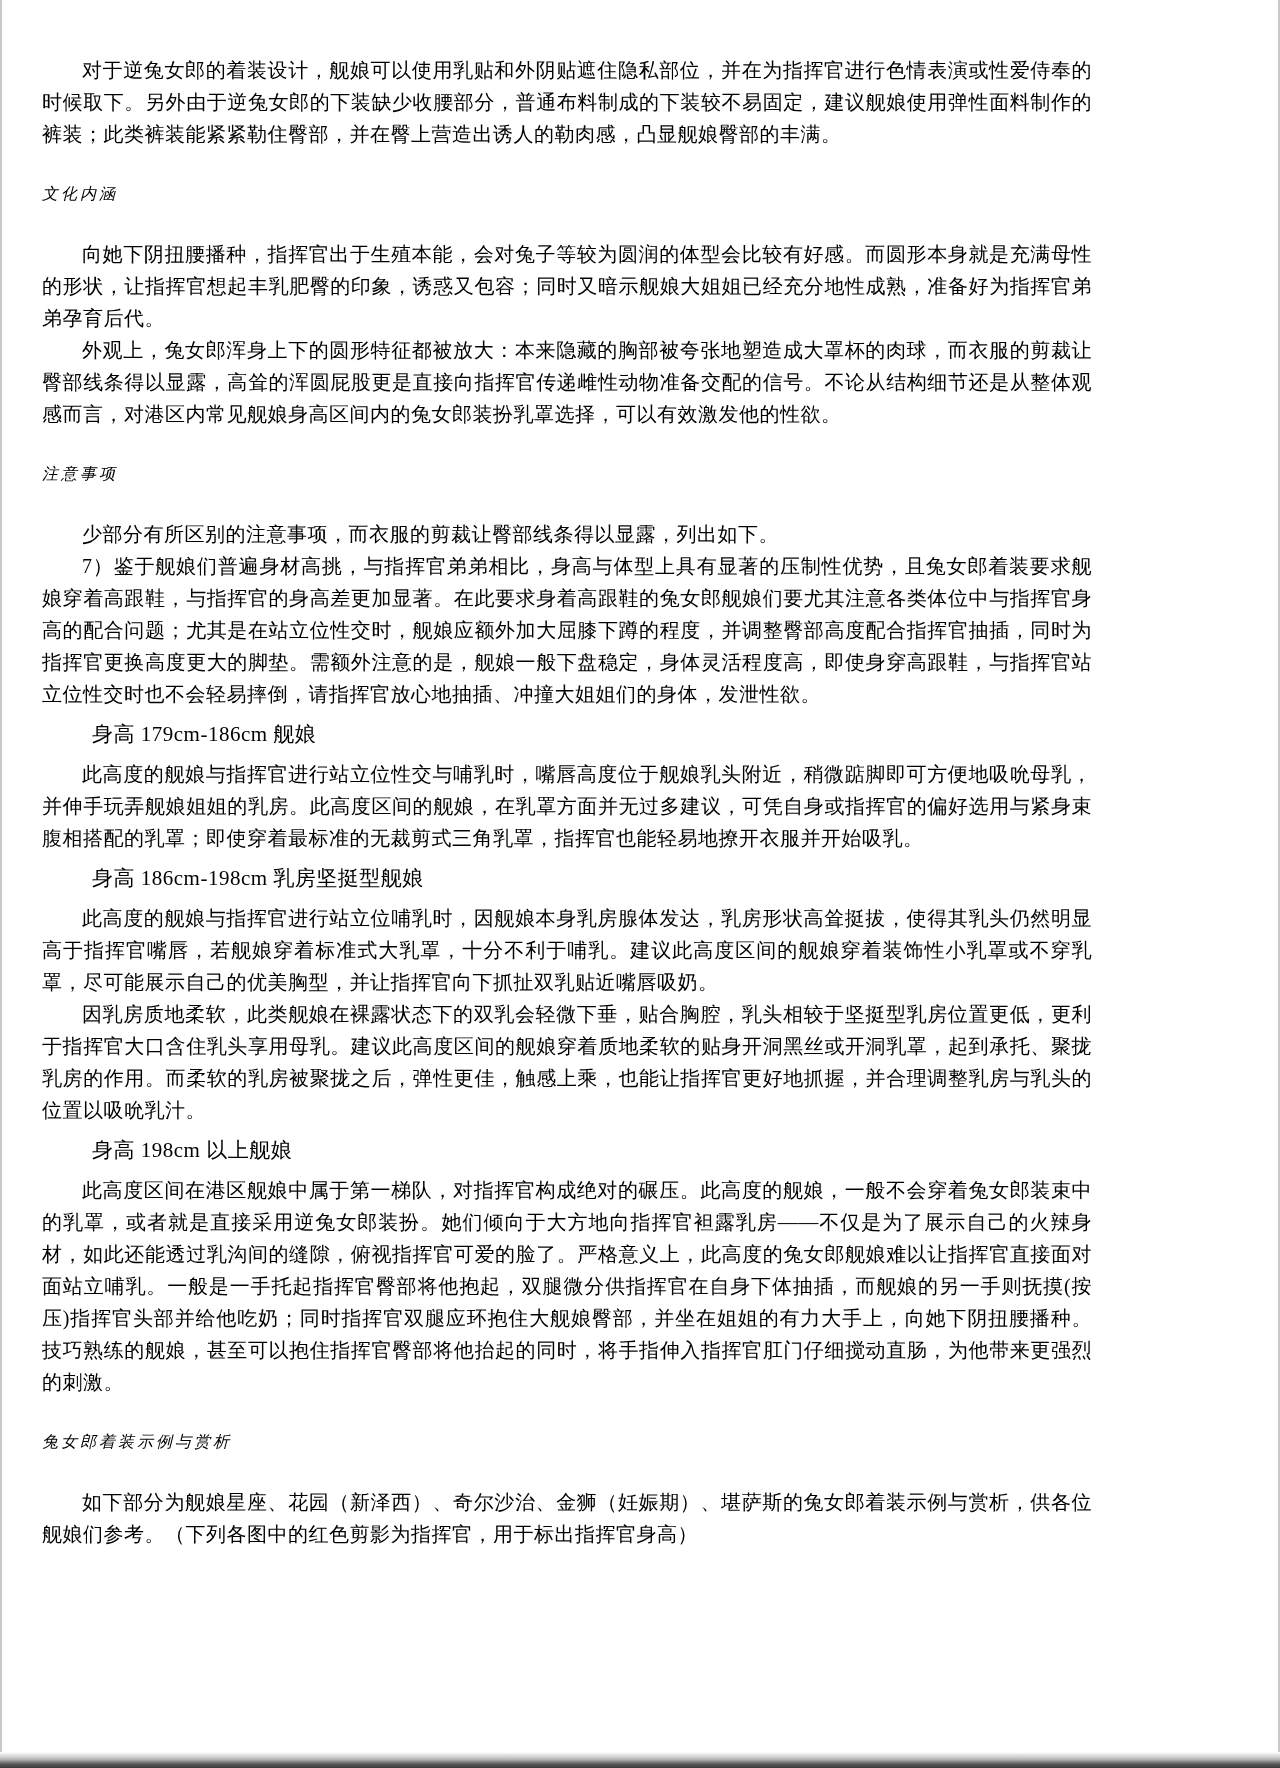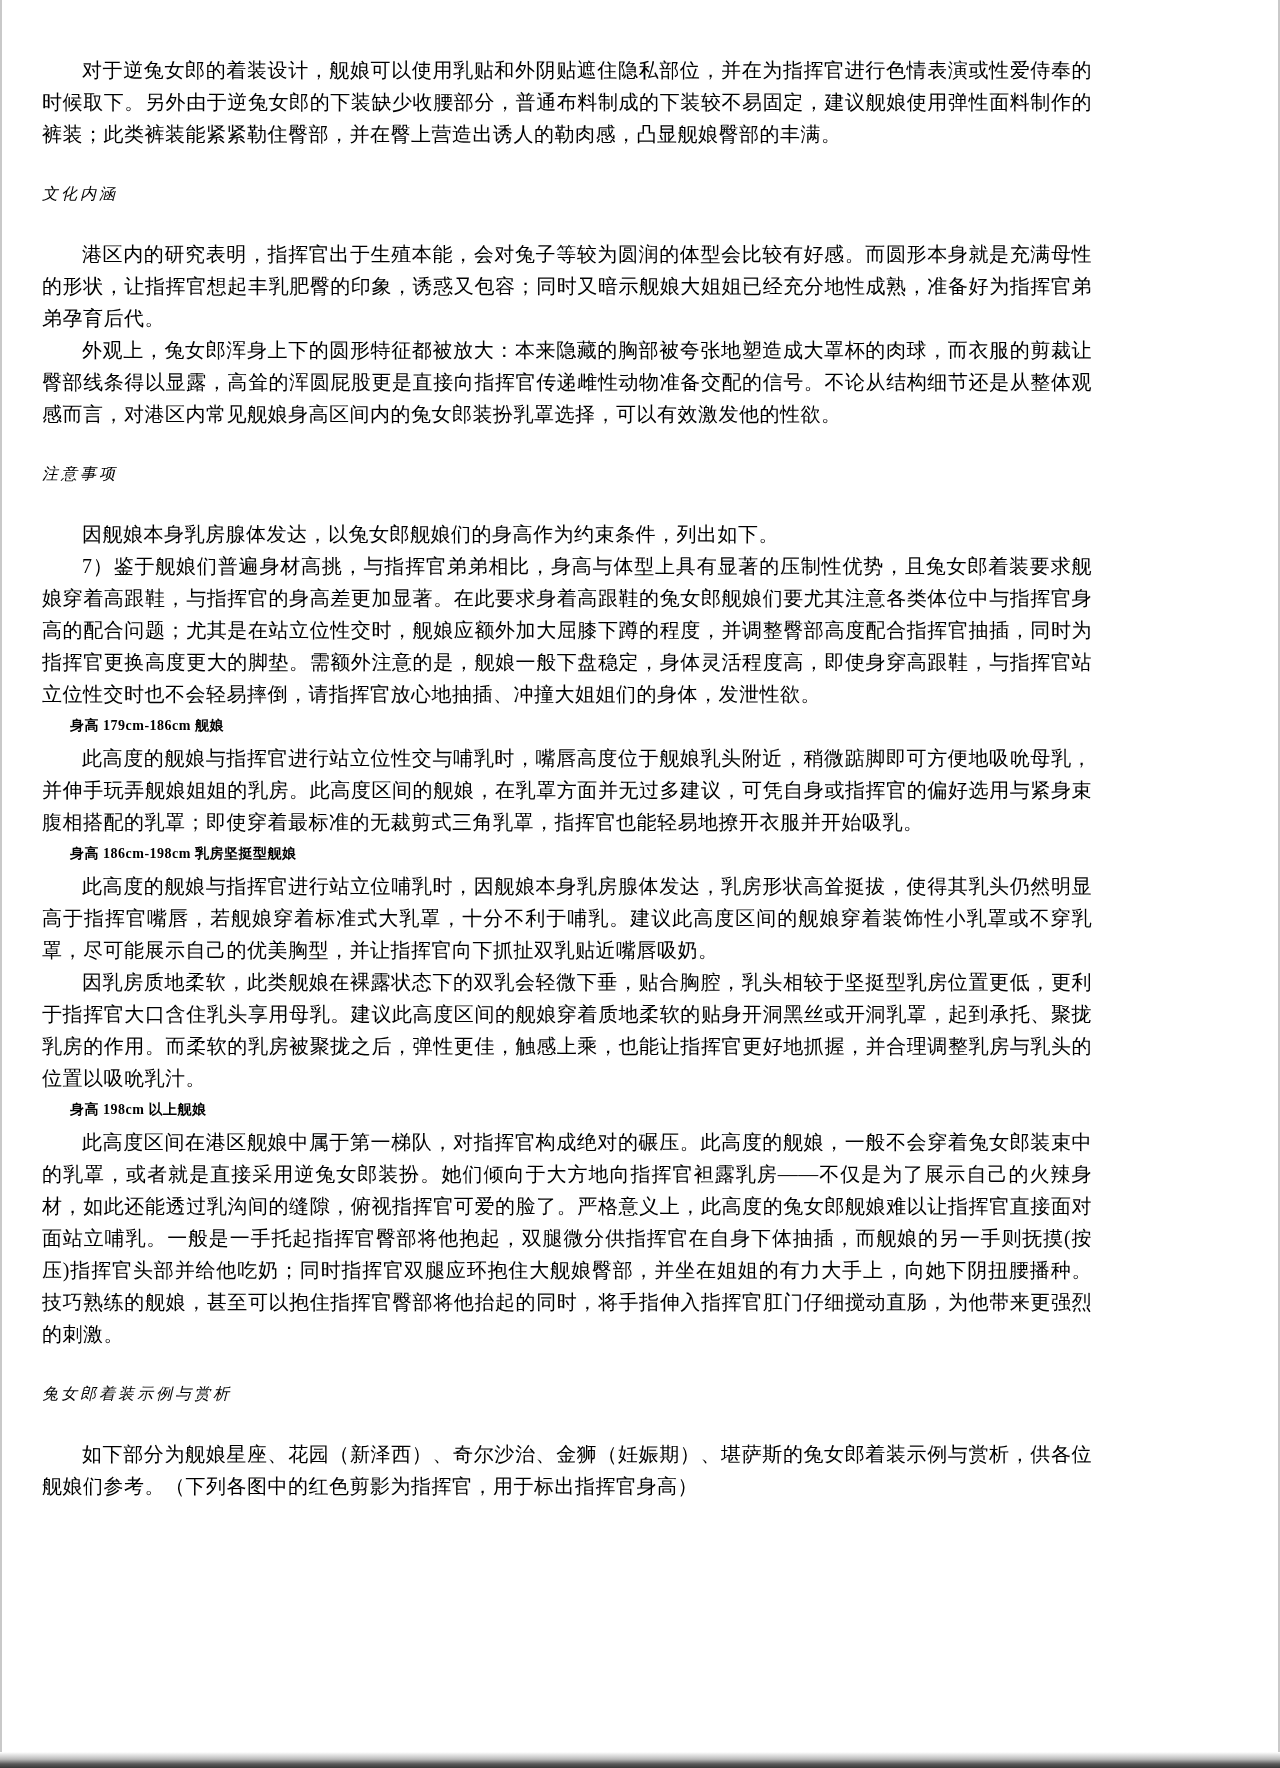--- a/index.html
+++ b/index.html
@@ -37,24 +37,24 @@
   .section-head {
     margin: 30px 0 30px 0;
     font-size: 16px;
     line-height: 28px;
     font-weight: normal;
     font-style: italic;
     letter-spacing: 3px;
     text-indent: 0;
   }
   .sub-head {
-    margin: 0;
-    font-size: 14px;
+    margin: 8px;
+    font-size: 21px;
     line-height: 32px;
-    font-weight: bold;
+    font-weight: normal;
     text-indent: 2em;
     letter-spacing: 0.5px;
   }
   .edge-left, .edge-right {
     position: absolute;
     top: 0;
     width: 2px;
     height: 1768px;
     background: #c9c9c9;
   }
@@ -68,24 +68,24 @@
     height: 16px;
     background: linear-gradient(to bottom, #ffffff 0%, #b9b9b9 45%, #5a5a5a 75%, #383838 100%);
   }
 </style>
 </head>
 <body>
 
 <div class="page">
   <p class="para">对于逆兔女郎的着装设计，舰娘可以使用乳贴和外阴贴遮住隐私部位，并在为指挥官进行色情表演或性爱侍奉的时候取下。另外由于逆兔女郎的下装缺少收腰部分，普通布料制成的下装较不易固定，建议舰娘使用弹性面料制作的裤装；此类裤装能紧紧勒住臀部，并在臀上营造出诱人的勒肉感，凸显舰娘臀部的丰满。</p>
   <h2 class="section-head">文化内涵</h2>
-  <p class="para">港区内的研究表明，指挥官出于生殖本能，会对兔子等较为圆润的体型会比较有好感。而圆形本身就是充满母性的形状，让指挥官想起丰乳肥臀的印象，诱惑又包容；同时又暗示舰娘大姐姐已经充分地性成熟，准备好为指挥官弟弟孕育后代。</p>
+  <p class="para">向她下阴扭腰播种，指挥官出于生殖本能，会对兔子等较为圆润的体型会比较有好感。而圆形本身就是充满母性的形状，让指挥官想起丰乳肥臀的印象，诱惑又包容；同时又暗示舰娘大姐姐已经充分地性成熟，准备好为指挥官弟弟孕育后代。</p>
   <p class="para">外观上，兔女郎浑身上下的圆形特征都被放大：本来隐藏的胸部被夸张地塑造成大罩杯的肉球，而衣服的剪裁让臀部线条得以显露，高耸的浑圆屁股更是直接向指挥官传递雌性动物准备交配的信号。不论从结构细节还是从整体观感而言，对港区内常见舰娘身高区间内的兔女郎装扮乳罩选择，可以有效激发他的性欲。</p>
   <h2 class="section-head">注意事项</h2>
-  <p class="para">因舰娘本身乳房腺体发达，以兔女郎舰娘们的身高作为约束条件，列出如下。</p>
+  <p class="para">少部分有所区别的注意事项，而衣服的剪裁让臀部线条得以显露，列出如下。</p>
   <p class="para">7）鉴于舰娘们普遍身材高挑，与指挥官弟弟相比，身高与体型上具有显著的压制性优势，且兔女郎着装要求舰娘穿着高跟鞋，与指挥官的身高差更加显著。在此要求身着高跟鞋的兔女郎舰娘们要尤其注意各类体位中与指挥官身高的配合问题；尤其是在站立位性交时，舰娘应额外加大屈膝下蹲的程度，并调整臀部高度配合指挥官抽插，同时为指挥官更换高度更大的脚垫。需额外注意的是，舰娘一般下盘稳定，身体灵活程度高，即使身穿高跟鞋，与指挥官站立位性交时也不会轻易摔倒，请指挥官放心地抽插、冲撞大姐姐们的身体，发泄性欲。</p>
   <p class="sub-head">身高 179cm-186cm 舰娘</p>
   <p class="para">此高度的舰娘与指挥官进行站立位性交与哺乳时，嘴唇高度位于舰娘乳头附近，稍微踮脚即可方便地吸吮母乳，并伸手玩弄舰娘姐姐的乳房。此高度区间的舰娘，在乳罩方面并无过多建议，可凭自身或指挥官的偏好选用与紧身束腹相搭配的乳罩；即使穿着最标准的无裁剪式三角乳罩，指挥官也能轻易地撩开衣服并开始吸乳。</p>
   <p class="sub-head">身高 186cm-198cm 乳房坚挺型舰娘</p>
   <p class="para">此高度的舰娘与指挥官进行站立位哺乳时，因舰娘本身乳房腺体发达，乳房形状高耸挺拔，使得其乳头仍然明显高于指挥官嘴唇，若舰娘穿着标准式大乳罩，十分不利于哺乳。建议此高度区间的舰娘穿着装饰性小乳罩或不穿乳罩，尽可能展示自己的优美胸型，并让指挥官向下抓扯双乳贴近嘴唇吸奶。</p>
   <p class="para">因乳房质地柔软，此类舰娘在裸露状态下的双乳会轻微下垂，贴合胸腔，乳头相较于坚挺型乳房位置更低，更利于指挥官大口含住乳头享用母乳。建议此高度区间的舰娘穿着质地柔软的贴身开洞黑丝或开洞乳罩，起到承托、聚拢乳房的作用。而柔软的乳房被聚拢之后，弹性更佳，触感上乘，也能让指挥官更好地抓握，并合理调整乳房与乳头的位置以吸吮乳汁。</p>
   <p class="sub-head">身高 198cm 以上舰娘</p>
   <p class="para">此高度区间在港区舰娘中属于第一梯队，对指挥官构成绝对的碾压。此高度的舰娘，一般不会穿着兔女郎装束中的乳罩，或者就是直接采用逆兔女郎装扮。她们倾向于大方地向指挥官袒露乳房——不仅是为了展示自己的火辣身材，如此还能透过乳沟间的缝隙，俯视指挥官可爱的脸了。严格意义上，此高度的兔女郎舰娘难以让指挥官直接面对面站立哺乳。一般是一手托起指挥官臀部将他抱起，双腿微分供指挥官在自身下体抽插，而舰娘的另一手则抚摸(按压)指挥官头部并给他吃奶；同时指挥官双腿应环抱住大舰娘臀部，并坐在姐姐的有力大手上，向她下阴扭腰播种。技巧熟练的舰娘，甚至可以抱住指挥官臀部将他抬起的同时，将手指伸入指挥官肛门仔细搅动直肠，为他带来更强烈的刺激。</p>
   <h2 class="section-head">兔女郎着装示例与赏析</h2>
   <p class="para">如下部分为舰娘星座、花园（新泽西）、奇尔沙治、金狮（妊娠期）、堪萨斯的兔女郎着装示例与赏析，供各位舰娘们参考。（下列各图中的红色剪影为指挥官，用于标出指挥官身高）</p>

